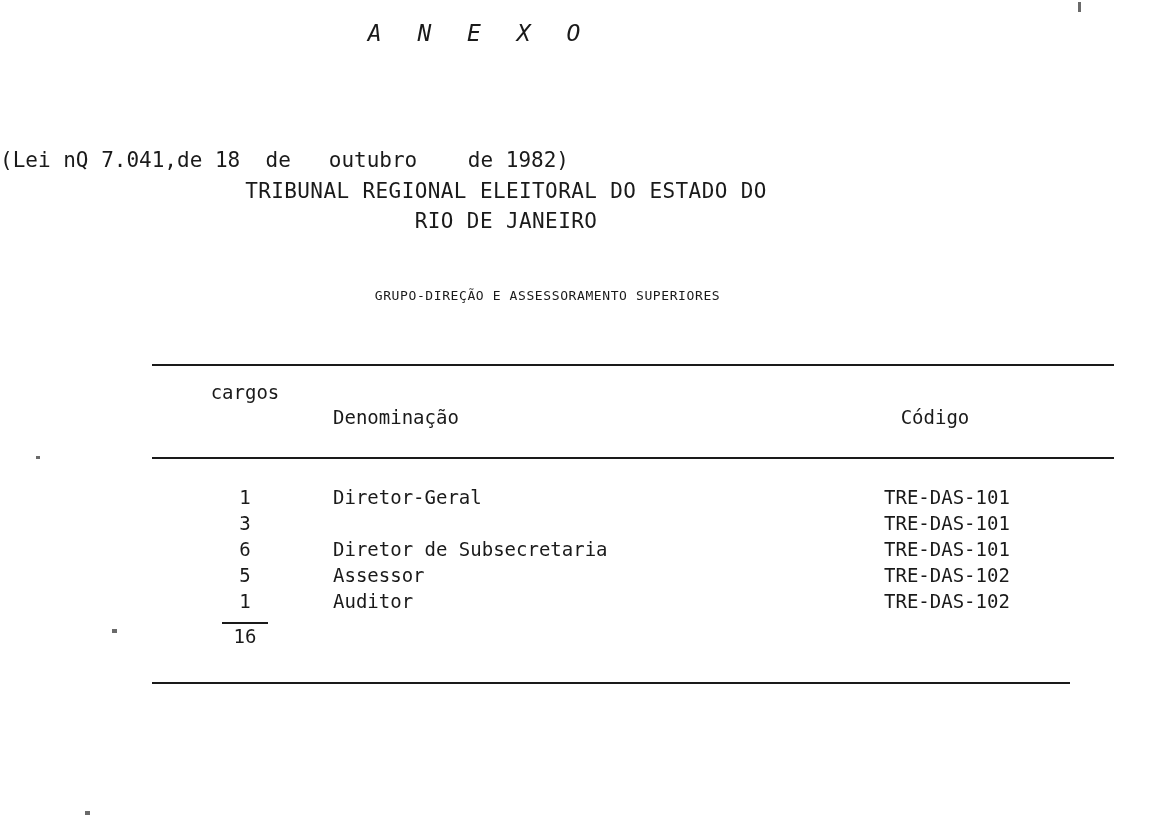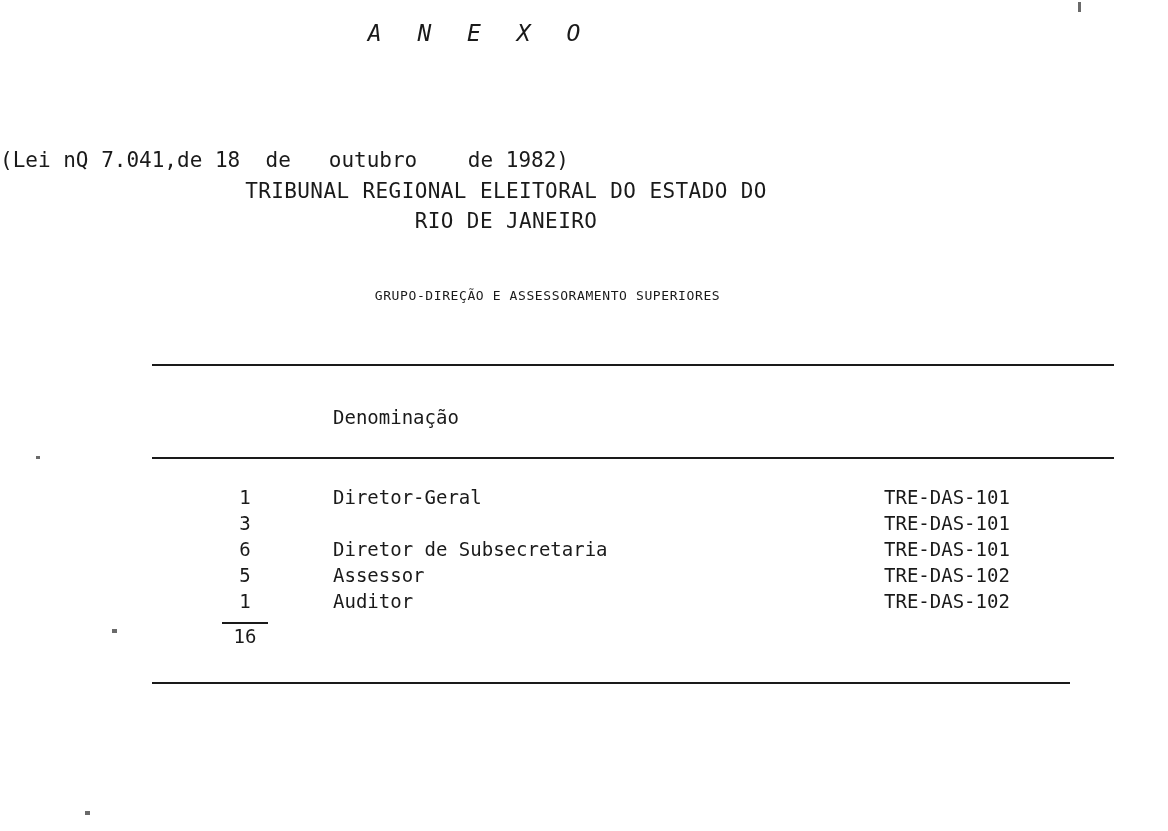--- a/index.html
+++ b/index.html
@@ -155,22 +155,24 @@
   <div class="court-name">
     <div>TRIBUNAL REGIONAL ELEITORAL DO ESTADO DO</div>
     <div>RIO DE JANEIRO</div>
   </div>
 
   <div class="group-name">GRUPO-DIREÇÃO E ASSESSORAMENTO SUPERIORES</div>
 
   <div class="rule rule-top"></div>
 
   <div class="th-count">
+    <div>cargos</div>
   </div>
   <div class="th-denom">Denominação</div>
+  <div class="th-code">Código</div>
 
   <div class="rule rule-head"></div>
 
   <div class="rows">
     <div class="row">
       <span class="cell-count">1</span>
       <span class="cell-denom">Diretor-Geral</span>
       <span class="cell-code">TRE-DAS-101</span>
     </div>
     <div class="row">

